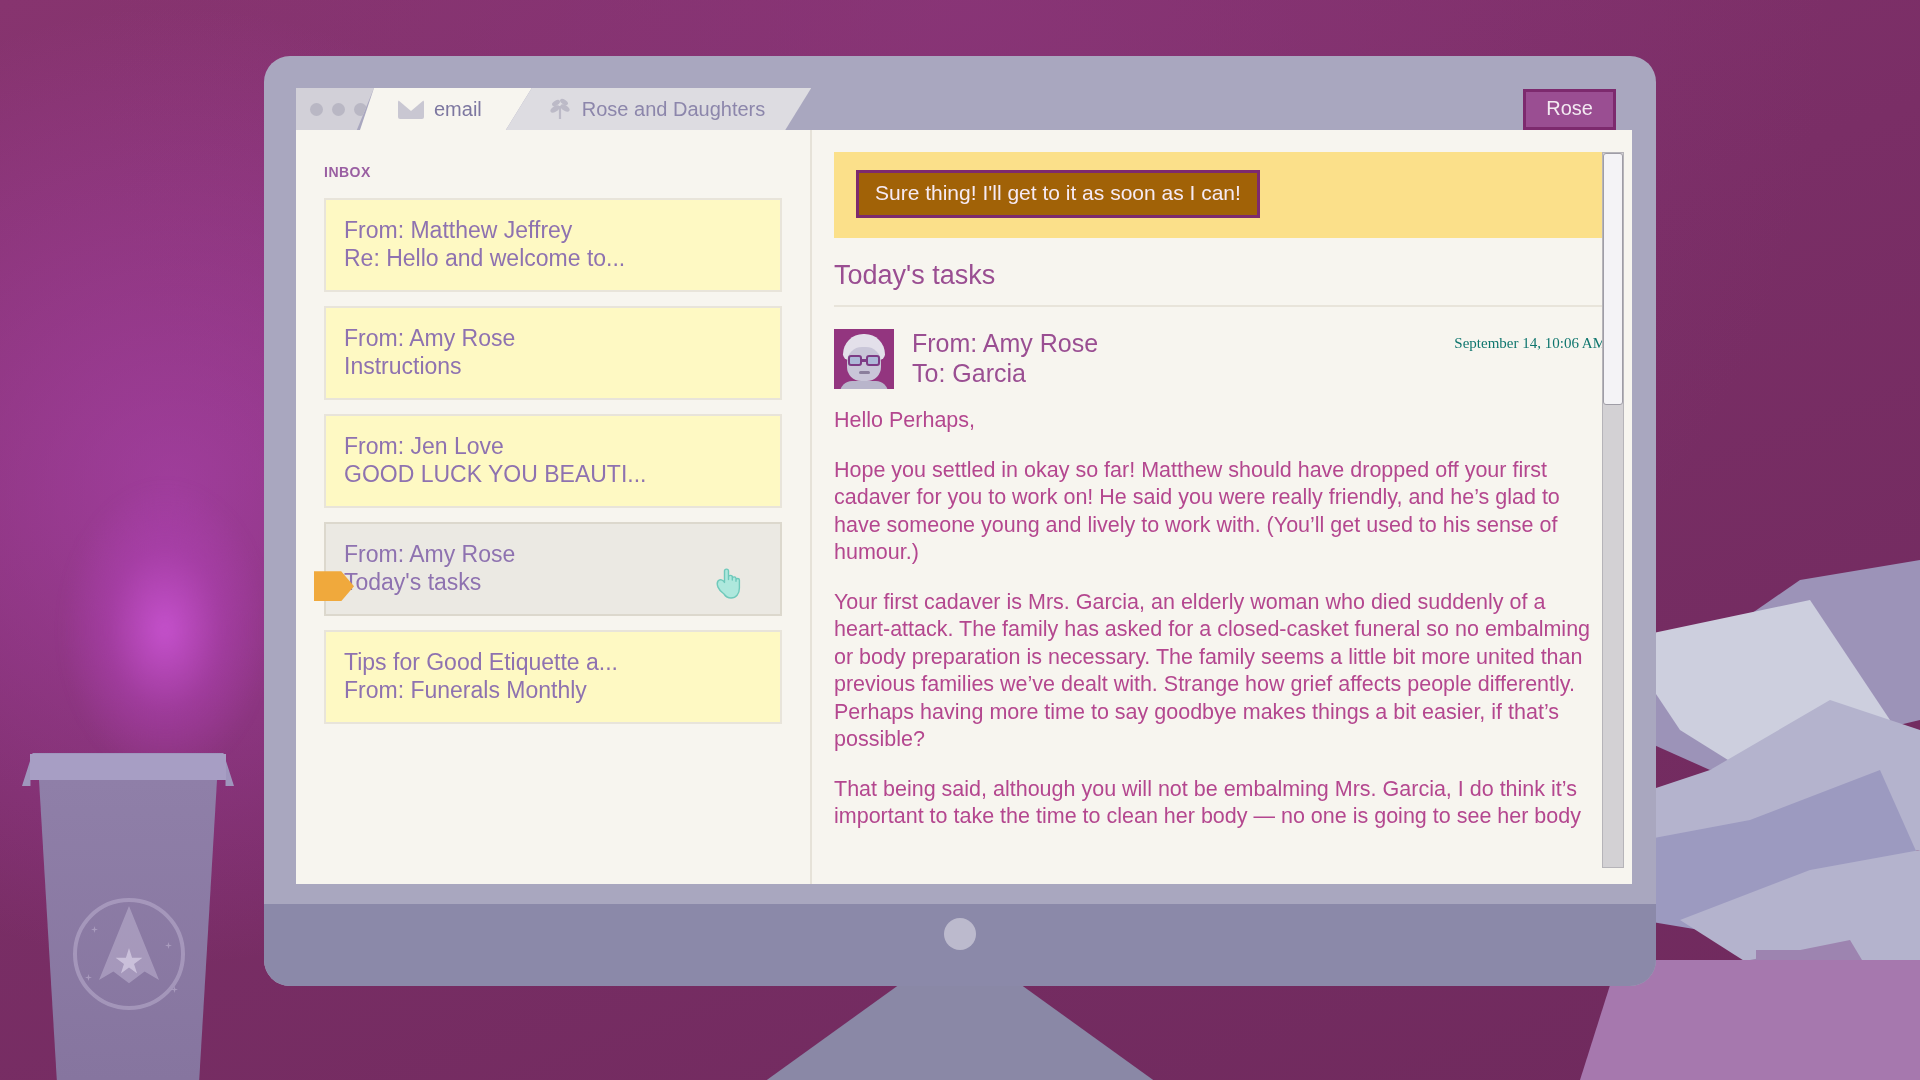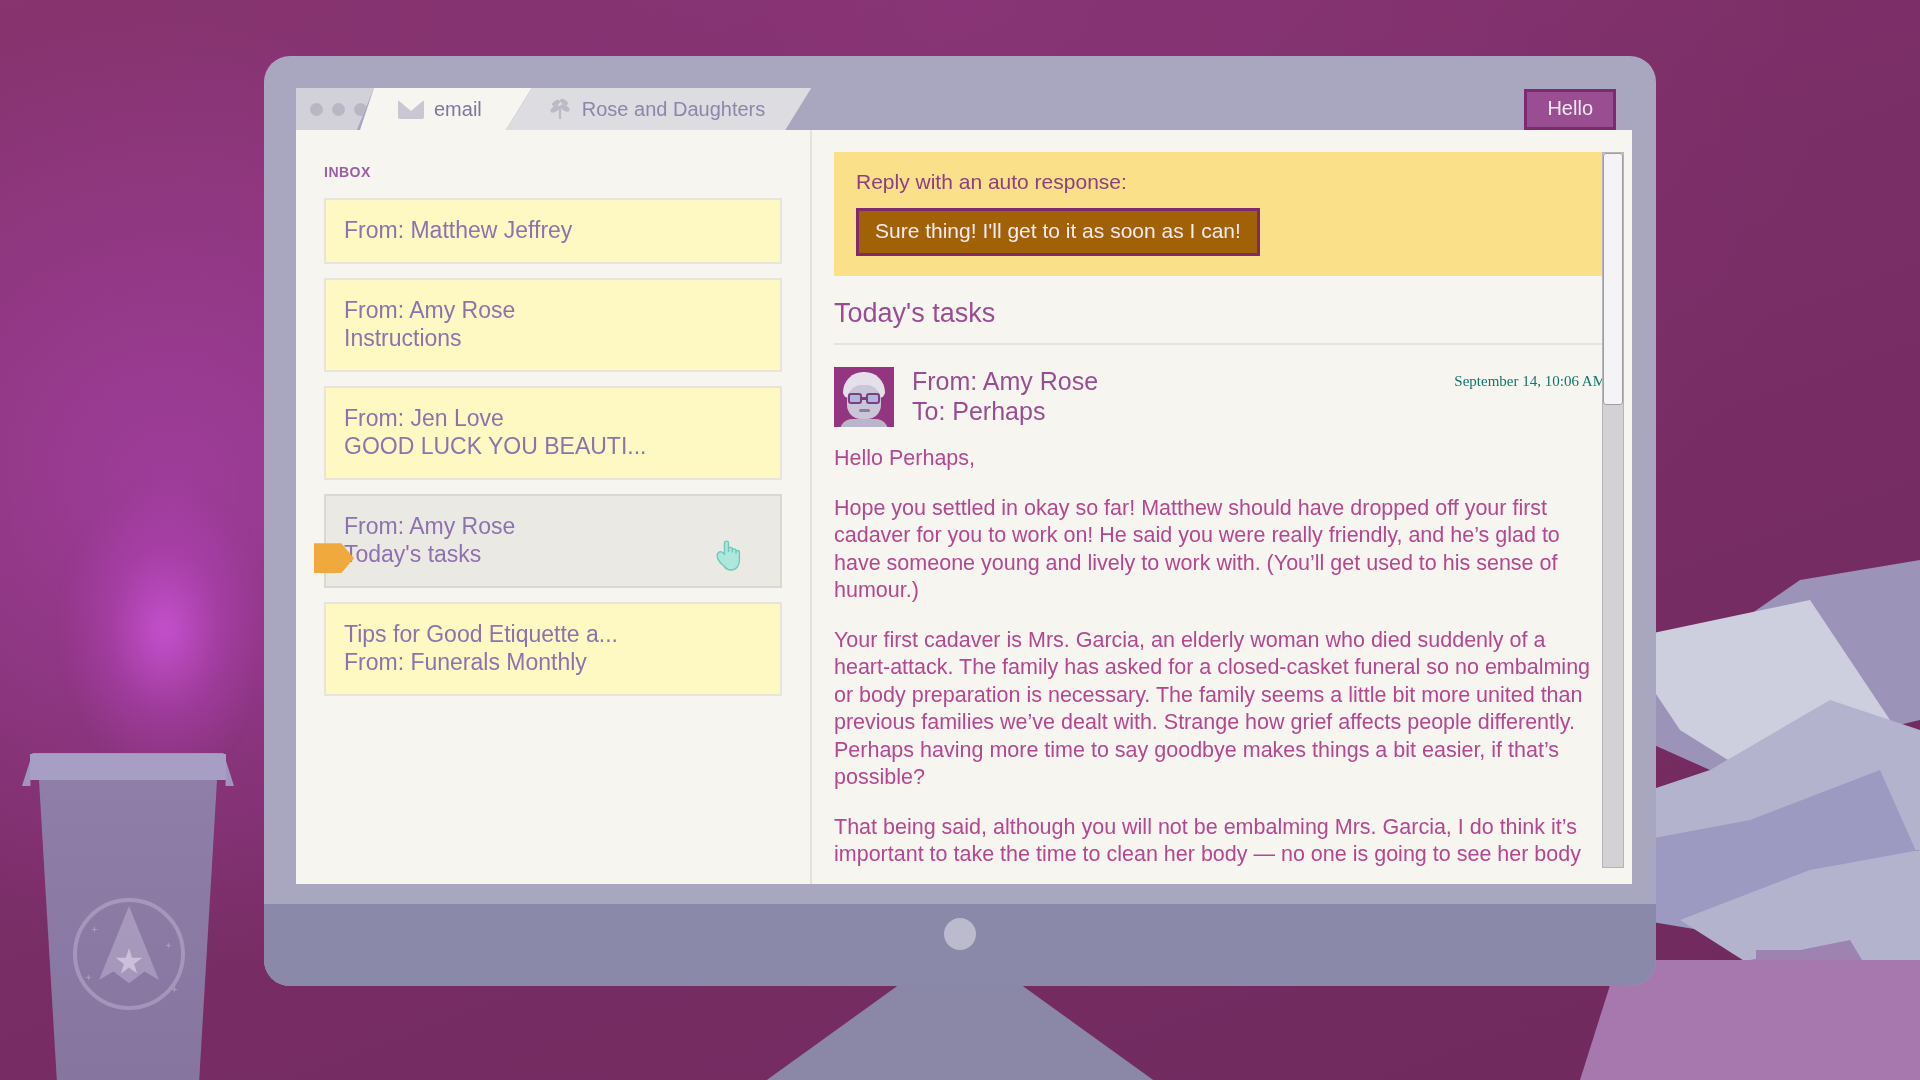--- a/index.html
+++ b/index.html
@@ -373,30 +373,31 @@
             <ellipse cx="17" cy="10" rx="5.2" ry="2.8" transform="rotate(32 17 10)" fill="#bcbac7"></ellipse>
             <ellipse cx="8" cy="5" rx="4.4" ry="2.4" transform="rotate(-32 8 5)" fill="#bcbac7"></ellipse>
             <ellipse cx="16" cy="4" rx="4.4" ry="2.4" transform="rotate(32 16 4)" fill="#bcbac7"></ellipse>
           </svg>
         </span>
         <span>Rose and Daughters</span>
       </div>
 
       <div class="tab-spacer"></div>
 
-      <button id="close-button">Hello</button>
+      <button id="close-button">Rose</button>
     </div>
 
     <div id="app-body">
 
       <div id="inbox-pane">
         <div id="inbox-title">INBOX</div>
 
         <div class="mail-item">
           <div class="mail-line">From: Matthew Jeffrey</div>
+          <div class="mail-line">Re: Hello and welcome to...</div>
         </div>
 
         <div class="mail-item">
           <div class="mail-line">From: Amy Rose</div>
           <div class="mail-line">Instructions</div>
         </div>
 
         <div class="mail-item">
           <div class="mail-line">From: Jen Love</div>
           <div class="mail-line">GOOD LUCK YOU BEAUTI...</div>
@@ -417,40 +418,39 @@
 
         <div class="mail-item">
           <div class="mail-line">Tips for Good Etiquette a...</div>
           <div class="mail-line">From: Funerals Monthly</div>
         </div>
       </div>
 
       <div id="read-pane">
 
         <div id="auto-reply-box">
-          <div id="auto-reply-label">Reply with an auto response:</div>
           <button id="auto-reply-button">Sure thing! I'll get to it as soon as I can!</button>
         </div>
 
         <div id="thread-title">Today's tasks</div>
         <div id="thread-rule"></div>
 
         <div id="msg-head">
           <div id="avatar">
             <div class="hair"></div>
             <div class="face"></div>
             <div class="glassL"></div>
             <div class="glassR"></div>
             <div class="bridge"></div>
             <div class="mouth"></div>
             <div class="body"></div>
           </div>
           <div id="msg-meta">
             <div class="msg-meta-line">From: Amy Rose</div>
-            <div class="msg-meta-line">To: Perhaps</div>
+            <div class="msg-meta-line">To: Garcia</div>
           </div>
           <div id="msg-date">September 14, 10:06 AM</div>
         </div>
 
         <div id="msg-body">
           <p>Hello Perhaps,</p>
           <p>Hope you settled in okay so far! Matthew should have dropped off your first cadaver for you to work on! He said you were really friendly, and he’s glad to have someone young and lively to work with. (You’ll get used to his sense of humour.)</p>
           <p>Your first cadaver is Mrs. Garcia, an elderly woman who died suddenly of a heart-attack. The family has asked for a closed-casket funeral so no embalming or body preparation is necessary. The family seems a little bit more united than previous families we’ve dealt with. Strange how grief affects people differently. Perhaps having more time to say goodbye makes things a bit easier, if that’s possible?</p>
           <p>That being said, although you will not be embalming Mrs. Garcia, I do think it’s important to take the time to clean her body — no one is going to see her body</p>
         </div>

